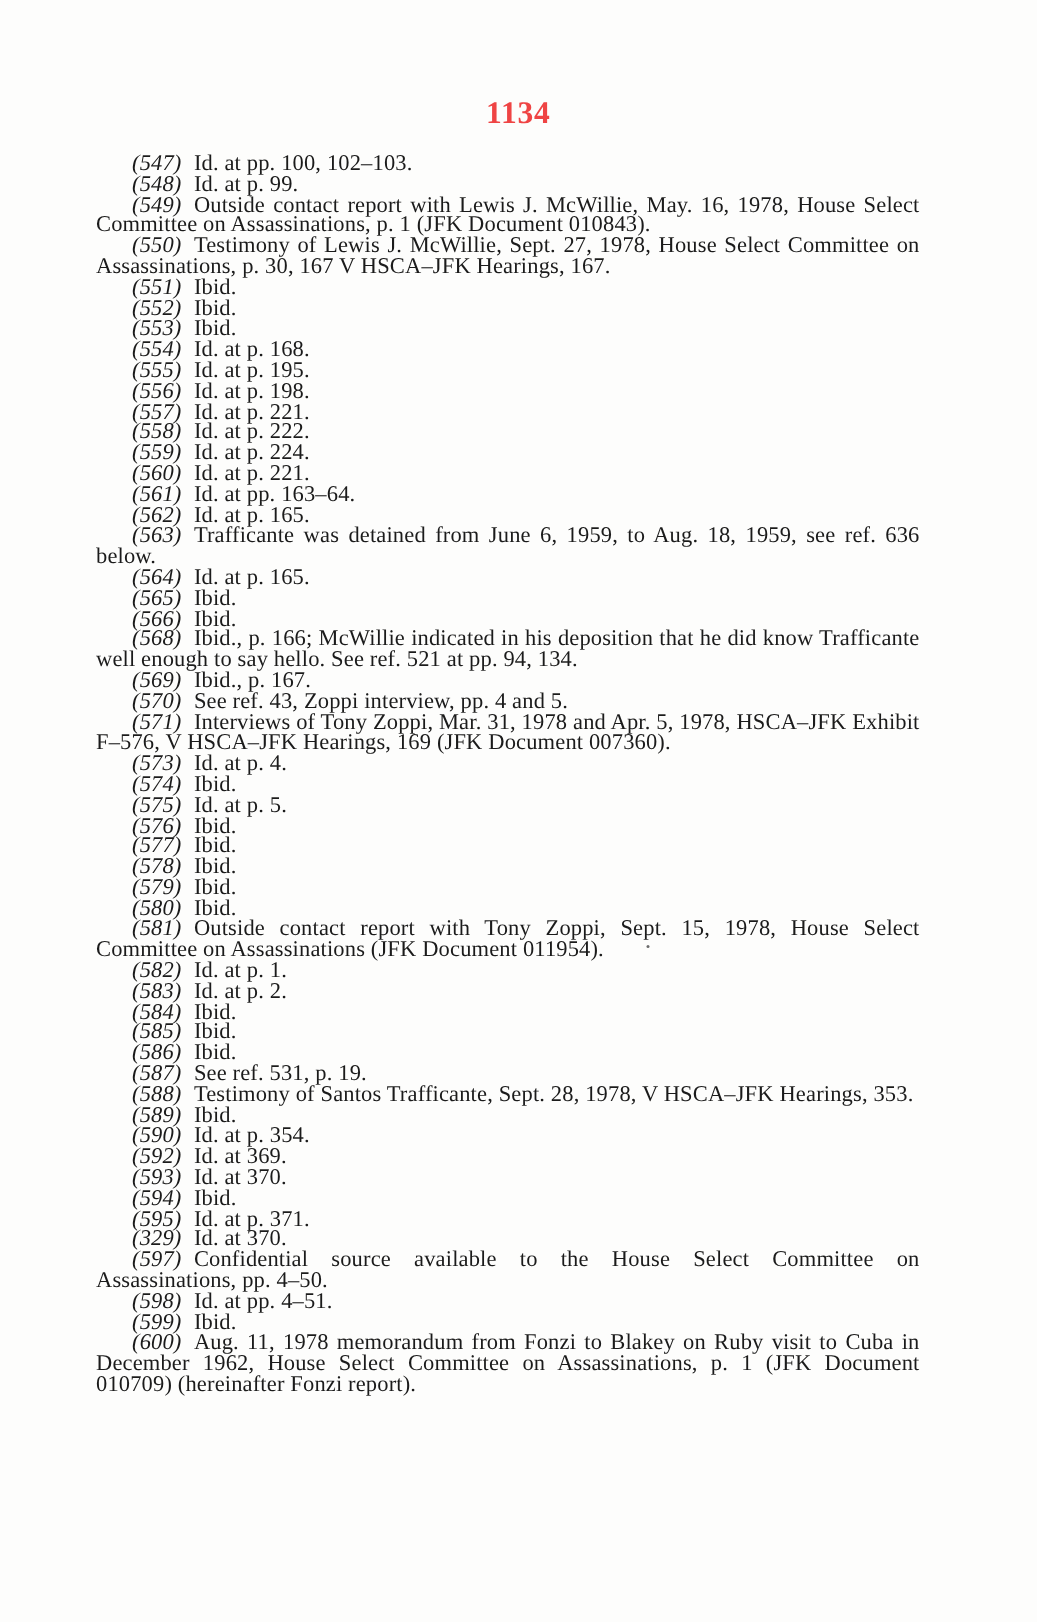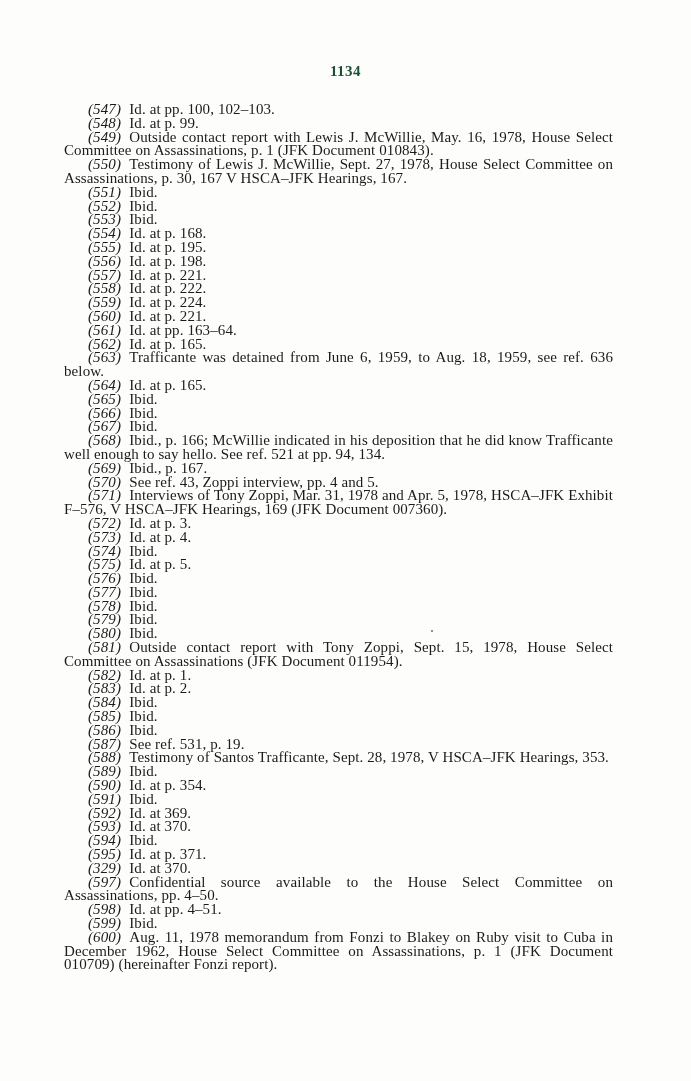--- a/index.html
+++ b/index.html
@@ -15,24 +15,24 @@
     color: #1b1b1b;
     font-family: "Liberation Serif", "DejaVu Serif", serif;
     overflow: hidden;
   }
   .page-number {
     position: absolute;
     top: 63px;
     left: 64px;
     width: 563px;
     text-align: center;
-    font-size: 15px;
+    font-size: 21px;
     font-weight: bold;
     letter-spacing: 0.5px;
-    color: #14532d;
+    color: #ef4444;
   }
   .footnote-list {
     position: absolute;
     top: 103px;
     left: 64px;
     width: 549px;
   }
   p.footnote {
     margin: 0;
     padding: 0;
@@ -97,31 +97,29 @@
   <p class="footnote"><span class="fn-num">(562)</span><span class="fn-text">Id. at p. 165.</span></p>
 
   <p class="footnote"><span class="fn-num">(563)</span><span class="fn-text">Trafficante was detained from June 6, 1959, to Aug. 18, 1959, see ref. 636 below.</span></p>
 
   <p class="footnote"><span class="fn-num">(564)</span><span class="fn-text">Id. at p. 165.</span></p>
 
   <p class="footnote"><span class="fn-num">(565)</span><span class="fn-text">Ibid.</span></p>
 
   <p class="footnote"><span class="fn-num">(566)</span><span class="fn-text">Ibid.</span></p>
 
-  <p class="footnote"><span class="fn-num">(567)</span><span class="fn-text">Ibid.</span></p>
 
   <p class="footnote"><span class="fn-num">(568)</span><span class="fn-text">Ibid., p. 166; McWillie indicated in his deposition that he did know Trafficante well enough to say hello. See ref. 521 at pp. 94, 134.</span></p>
 
   <p class="footnote"><span class="fn-num">(569)</span><span class="fn-text">Ibid., p. 167.</span></p>
 
   <p class="footnote"><span class="fn-num">(570)</span><span class="fn-text">See ref. 43, Zoppi interview, pp. 4 and 5.</span></p>
 
   <p class="footnote"><span class="fn-num">(571)</span><span class="fn-text">Interviews of Tony Zoppi, Mar. 31, 1978 and Apr. 5, 1978, HSCA–JFK Exhibit F–576, V HSCA–JFK Hearings, 169 (JFK Document 007360).</span></p>
 
-  <p class="footnote"><span class="fn-num">(572)</span><span class="fn-text">Id. at p. 3.</span></p>
 
   <p class="footnote"><span class="fn-num">(573)</span><span class="fn-text">Id. at p. 4.</span></p>
 
   <p class="footnote"><span class="fn-num">(574)</span><span class="fn-text">Ibid.</span></p>
 
   <p class="footnote"><span class="fn-num">(575)</span><span class="fn-text">Id. at p. 5.</span></p>
 
   <p class="footnote"><span class="fn-num">(576)</span><span class="fn-text">Ibid.</span></p>
 
   <p class="footnote"><span class="fn-num">(577)</span><span class="fn-text">Ibid.</span></p>
@@ -145,21 +143,20 @@
   <p class="footnote"><span class="fn-num">(586)</span><span class="fn-text">Ibid.</span></p>
 
   <p class="footnote"><span class="fn-num">(587)</span><span class="fn-text">See ref. 531, p. 19.</span></p>
 
   <p class="footnote"><span class="fn-num">(588)</span><span class="fn-text">Testimony of Santos Trafficante, Sept. 28, 1978, V HSCA–JFK Hearings, 353.</span></p>
 
   <p class="footnote"><span class="fn-num">(589)</span><span class="fn-text">Ibid.</span></p>
 
   <p class="footnote"><span class="fn-num">(590)</span><span class="fn-text">Id. at p. 354.</span></p>
 
-  <p class="footnote"><span class="fn-num">(591)</span><span class="fn-text">Ibid.</span></p>
 
   <p class="footnote"><span class="fn-num">(592)</span><span class="fn-text">Id. at 369.</span></p>
 
   <p class="footnote"><span class="fn-num">(593)</span><span class="fn-text">Id. at 370.</span></p>
 
   <p class="footnote"><span class="fn-num">(594)</span><span class="fn-text">Ibid.</span></p>
 
   <p class="footnote"><span class="fn-num">(595)</span><span class="fn-text">Id. at p. 371.</span></p>
 
   <p class="footnote"><span class="fn-num">(329)</span><span class="fn-text">Id. at 370.</span></p>

